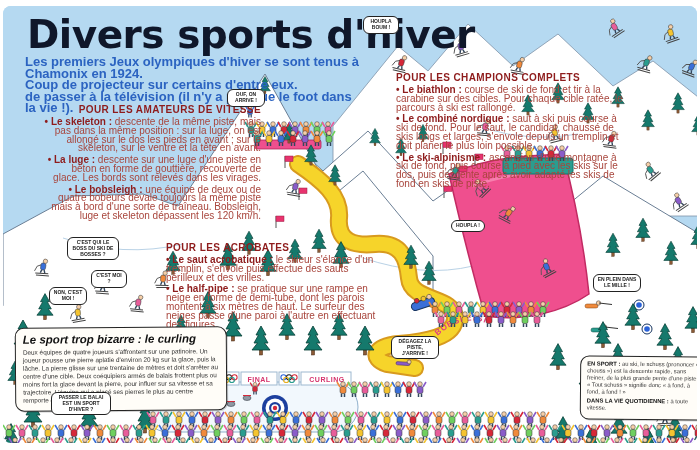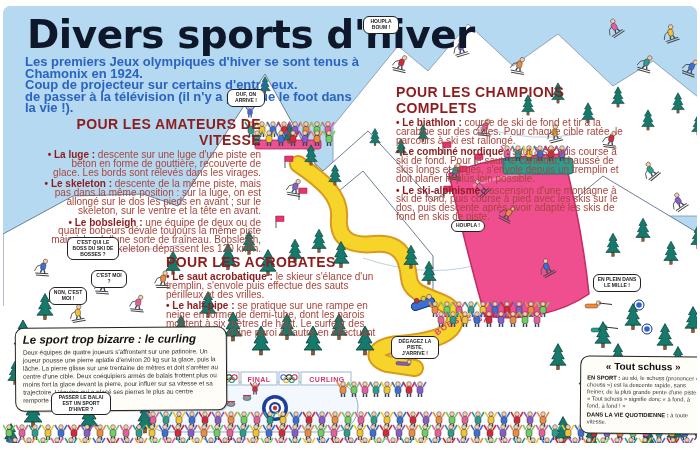--- a/index.html
+++ b/index.html
@@ -5,21 +5,21 @@
   html,body{margin:0;padding:0;background:#fff;}
   .stage{position:relative;width:700px;height:450px;background:#fff;overflow:hidden;
          font-family:"Liberation Sans",sans-serif;}
   .page{position:absolute;left:3px;top:6px;right:3px;bottom:7px;background:#b5d9f1;
         border-radius:8px;overflow:hidden;}
   svg.illu{position:absolute;left:0;top:0;z-index:0;}
   .txt{position:absolute;z-index:4;}
   h1.title{margin:0;font-size:39px;font-weight:bold;color:#0f172a;letter-spacing:-0.5px;
            font-family:"DejaVu Sans",sans-serif;}
   .intro{color:#2b63c1;font-size:13px;line-height:11.5px;font-weight:bold;}
-  .sect h2{margin:12px 0 3px 0;font-size:14px;color:#8e1c1c;letter-spacing:0.4px;}
+  .sect h2{margin:0 0 3px 0;font-size:10px;color:#8e1c1c;letter-spacing:0.4px;}
   .sect p.item{margin:0 0 3px 0;font-size:10px;line-height:8.8px;color:#a8453c;}
   .sect p.item b{color:#8e1c1c;}
   .panel{position:absolute;z-index:4;background:#fffdf8;border:1.5px solid #232323;
          border-radius:9px;box-shadow:1px 1px 0 #23232333;}
   .panel h3{margin:0 0 3px 0;color:#111;}
   #curling-box{left:12px;top:321px;width:196px;padding:5px 7px 6px 7px;transform:rotate(-0.4deg);}
   #curling-box h3{font-size:11.5px;font-style:italic;}
   #curling-box p{margin:0;font-size:6.4px;line-height:8px;color:#333;}
   #schuss-box{left:577px;top:350px;width:112px;padding:4px 6px 5px 6px;transform:rotate(0.5deg);}
   #schuss-box h3{font-size:10px;text-align:center;}
@@ -443,22 +443,22 @@
 <h1 class="txt title" style="left:24px;top:6px;">Divers sports d'hiver</h1>
 
 <div class="txt intro" style="left:22px;top:50px;width:340px;">
   <div>Les premiers Jeux olympiques d'hiver se sont tenus à Chamonix en 1924.</div>
   <div>Coup de projecteur sur certains d'entre eux.</div>
   <div>de passer à la télévision (il n'y a pas que le foot dans la vie !).</div>
 </div>
 
 <div class="txt sect" style="left:40px;top:98px;width:218px;text-align:right;">
   <h2>POUR LES AMATEURS DE VITESSE</h2>
+  <p class="item"><b>• Le skeleton :</b> <span>descente de la même piste, mais pas dans la même position : sur la luge, on est allongé sur le dos les pieds en avant ; sur le skeleton, sur le ventre et la tête en avant.</span></p>
   <p class="item"><b>• La luge :</b> <span>descente sur une luge d'une piste en béton en forme de gouttière, recouverte de glace. Les bords sont relevés dans les virages.</span></p>
-  <p class="item"><b>• Le skeleton :</b> <span>descente de la même piste, mais pas dans la même position : sur la luge, on est allongé sur le dos les pieds en avant ; sur le skeleton, sur le ventre et la tête en avant.</span></p>
   <p class="item"><b>• Le bobsleigh :</b> <span>une équipe de deux ou de quatre bobeurs dévale toujours la même piste mais à bord d'une sorte de traîneau. Bobsleigh, luge et skeleton dépassent les 120 km/h.</span></p>
 </div>
 
 <div class="txt sect" style="left:163px;top:236px;width:212px;">
   <h2>POUR LES ACROBATES</h2>
   <p class="item"><b>• Le saut acrobatique :</b> <span>le skieur s'élance d'un tremplin, s'envole puis effectue des sauts périlleux et des vrilles.</span></p>
   <p class="item"><b>• Le half-pipe :</b> <span>se pratique sur une rampe en neige en forme de demi-tube, dont les parois montent à six mètres de haut. Le surfeur des neiges passe d'une paroi à l'autre en effectuant des figures.</span></p>
 </div>
 
 <div class="txt sect" style="left:393px;top:66px;width:228px;">
@@ -467,21 +467,20 @@
   <p class="item"><b>• Le combiné nordique :</b> <span>saut à ski puis course à ski de fond. Pour le saut, le candidat, chaussé de skis longs et larges, s'envole depuis un tremplin et doit planer le plus loin possible.</span></p>
   <p class="item"><b>• Le ski-alpinisme :</b> <span>ascension d'une montagne à ski de fond, puis course à pied avec les skis sur le dos, puis descente après avoir adapté les skis de fond en skis de piste.</span></p>
 </div>
 
 <div class="panel" id="curling-box">
   <h3>Le sport trop bizarre : le curling</h3>
   <p>Deux équipes de quatre joueurs s'affrontent sur une patinoire. Un joueur pousse une pierre aplatie d'environ 20 kg sur la glace, puis la lâche. La pierre glisse sur une trentaine de mètres et doit s'arrêter au centre d'une cible. Deux coéquipiers armés de balais frottent plus ou moins fort la glace devant la pierre, pour influer sur sa vitesse et sa trajectoire. L'équipe qui a placé ses pierres le plus au centre remporte des points.</p>
 </div>
 
 <div class="panel" id="schuss-box">
-  <h3>« Tout schuss »</h3>
   <p><b>EN SPORT :</b> <span>au ski, le schuss (prononcer « chouss ») est la descente rapide, sans freiner, de la plus grande pente d'une piste. « Tout schuss » signifie donc « à fond, à fond, à fond ! »</span></p>
   <p><b>DANS LA VIE QUOTIDIENNE :</b> <span>à toute vitesse.</span></p>
 </div>
 
 <div class="bubble" style="left:360px;top:10px;width:28px;">Houpla boum !</div>
 <div class="bubble" style="left:224px;top:83px;width:30px;">Ouf, on arrive !</div>
 <div class="bubble" style="left:64px;top:231px;width:44px;">C'est qui le boss du ski de bosses ?</div>
 <div class="bubble" style="left:88px;top:264px;width:28px;">C'est moi ?</div>
 <div class="bubble" style="left:46px;top:281px;width:30px;">Non, c'est moi !</div>
 <div class="bubble" style="left:448px;top:214px;width:26px;">Houpla !</div>

